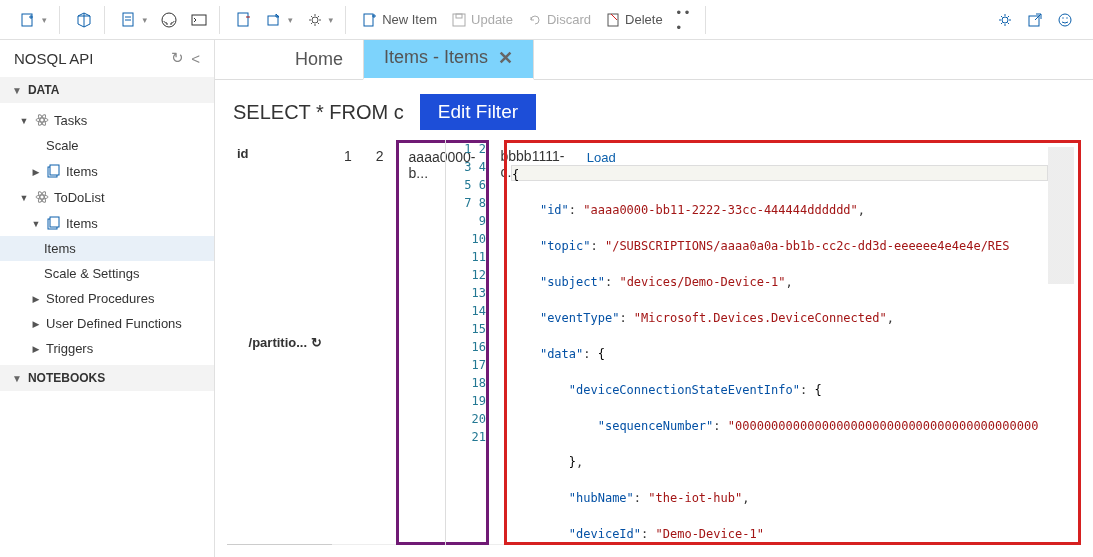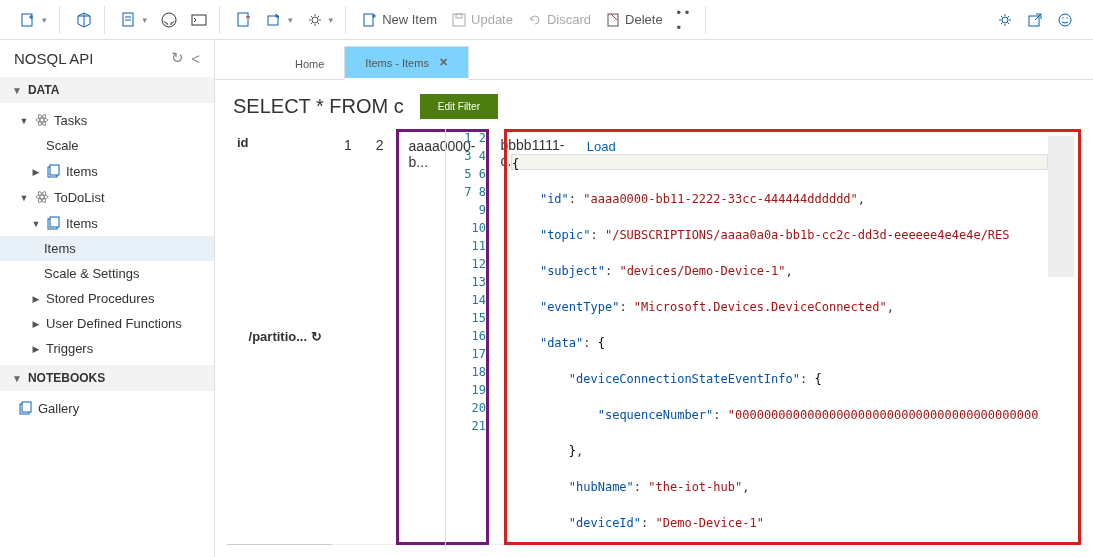--- a/index.html
+++ b/index.html
@@ -33,29 +33,29 @@
   .tree-icon { width: 16px; height: 16px; display: inline-flex; align-items: center; justify-content: center; }
   .indent-1 { padding-left: 18px; }
   .indent-2 { padding-left: 30px; }
   .indent-3 { padding-left: 44px; }
   
   
   .content { flex: 1; display: flex; flex-direction: column; overflow: hidden; }
   
   
   .tabs-row { display: flex; align-items: flex-end; height: 40px; padding-left: 60px; }
-  .tab { padding: 9px 20px; cursor: pointer; color: #555; font-size: 11px; display: flex; align-items: center; gap: 10px; }
+  .tab { padding: 9px 20px; cursor: pointer; color: #555; font-size: 18px; display: flex; align-items: flex-start; gap: 10px; }
   .tab.active { border: 1px solid #ddd; border-bottom: 2px solid #fff; background: #7dd3fc; margin-bottom: -1px; }
   .tab-close { color: #666; font-weight: bold; cursor: pointer; }
   .tabs-border { border-bottom: 1px solid #ddd; }
   
   
   .query-row { display: flex; align-items: center; padding: 14px 18px 10px 18px; gap: 16px; }
   .query-text { color: #333; font-size: 20px; }
-  .edit-filter-btn { background: #4d7c0f; color: #fff; padding: 7px 18px; cursor: pointer; font-size: 10px; }
+  .edit-filter-btn { background: #1d4ed8; color: #fff; padding: 7px 18px; cursor: pointer; font-size: 19px; }
   
   
   .workspace { display: flex; flex: 1; padding: 0 12px 12px 12px; gap: 10px; overflow: hidden; }
   
   
   .items-panel { width: 200px; display: flex; flex-direction: row; }
   .items-header { display: flex; border-bottom: 1px solid #ccc; padding: 6px 10px; font-size: 13px; font-weight: 600; }
   .items-header .col-id { flex: 1; }
   .items-header .col-part { flex: 1; text-align: center; display: flex; align-items: center; gap: 4px; justify-content: flex-end; }
   .items-row { padding: 8px 12px; border-bottom: 1px solid #eee; cursor: pointer; font-size: 14px; }
@@ -307,31 +307,20 @@
         <span>User Defined Functions</span>
       </div>
       <div class="tree-item indent-2">
         <span class="tree-caret collapsed"></span>
         <span>Triggers</span>
       </div>
     </div>
     <div class="sb-section-title">
       <span class="sb-title-caret">▼</span>
       <span>NOTEBOOKS</span>
-    </div>
-    <div class="tree">
-      <div class="tree-item indent-1">
-        <span class="tree-icon doc-icon">
-          <svg width="14" height="14" viewBox="0 0 14 14">
-              <rect x="1" y="3" width="9" height="10" fill="none" stroke="#0b5fab"></rect>
-              <rect x="3" y="1" width="9" height="10" fill="#fff" stroke="#0b5fab"></rect>
-            </svg>
-        </span>
-        <span>Gallery</span>
-      </div>
     </div>
   </div>
 
   <div class="content">
     <div class="tabs-row tabs-border">
       <div class="tab">
         <span>Home</span>
       </div>
       <div class="tab active">
         <span>Items - Items</span>

